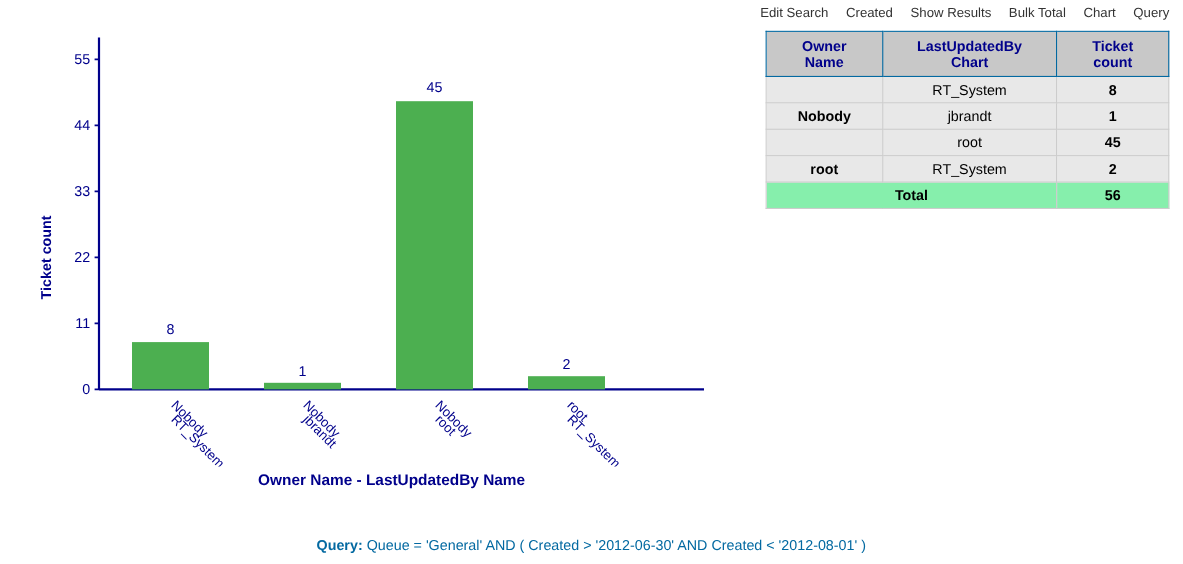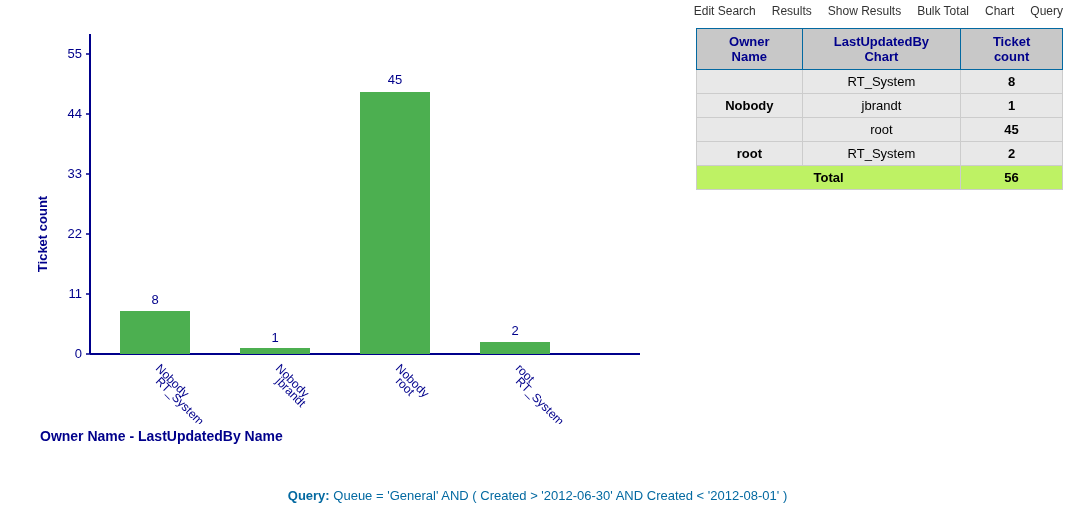--- a/index.html
+++ b/index.html
@@ -57,21 +57,21 @@
     }
 
     
     #chart-svg {
       display: block;
       margin-left: 28px;
     }
 
     
     .x-axis-label {
-      text-align: left;
+      text-align: center;
       color: #00008b;
       font-size: 14px;
       font-weight: bold;
       margin-top: 4px;
       margin-left: 28px;
     }
 
     
     #data-table {
       border-collapse: collapse;
@@ -96,21 +96,21 @@
     #data-table td.owner-col {
       font-weight: bold;
       color: #000;
     }
     #data-table td.count-col {
       font-weight: bold;
       color: #000;
     }
     #data-table tr.total-row td {
       font-weight: bold;
-      background: #bef264;
+      background: #86efac;
     }
 
     
     #query-bar {
       position: absolute;
       bottom: 10px;
       left: 0;
       right: 0;
       text-align: center;
       font-size: 13px;
@@ -118,21 +118,21 @@
     }
     #query-bar span.label {
       font-weight: bold;
     }
   </style>
 </head>
 <body>
 
 <div id="top-nav">
 <a class="nav-item">Edit Search</a>
-    <a class="nav-item">Results</a>
+    <a class="nav-item">Created</a>
     <a class="nav-item">Show Results</a>
     <a class="nav-item">Bulk Total</a>
     <a class="nav-item">Chart</a>
     <a class="nav-item">Query</a>
   </div>
 
 <div id="main">
 
   <div id="chart-container">
     <div class="y-axis-label">Ticket count</div>

